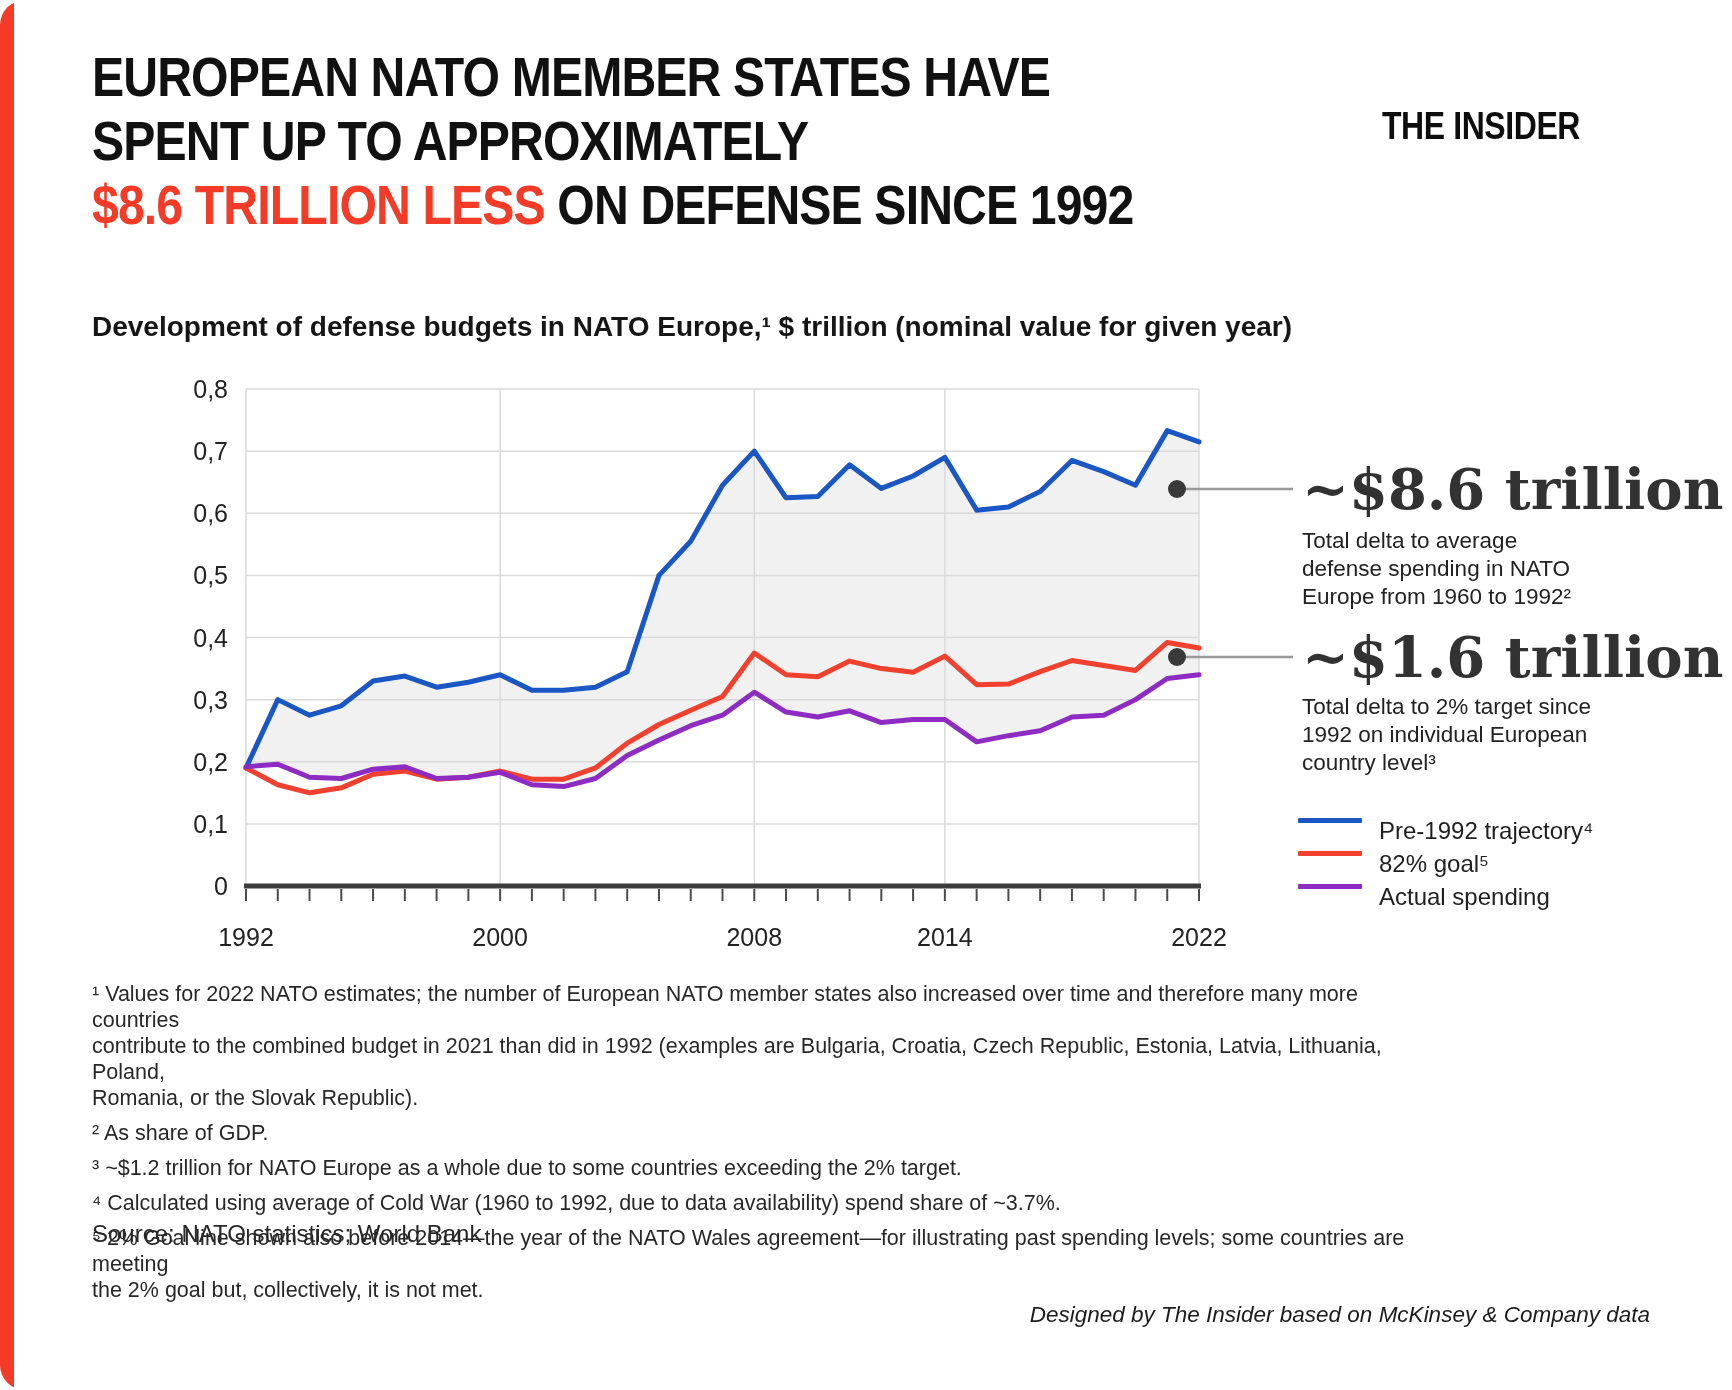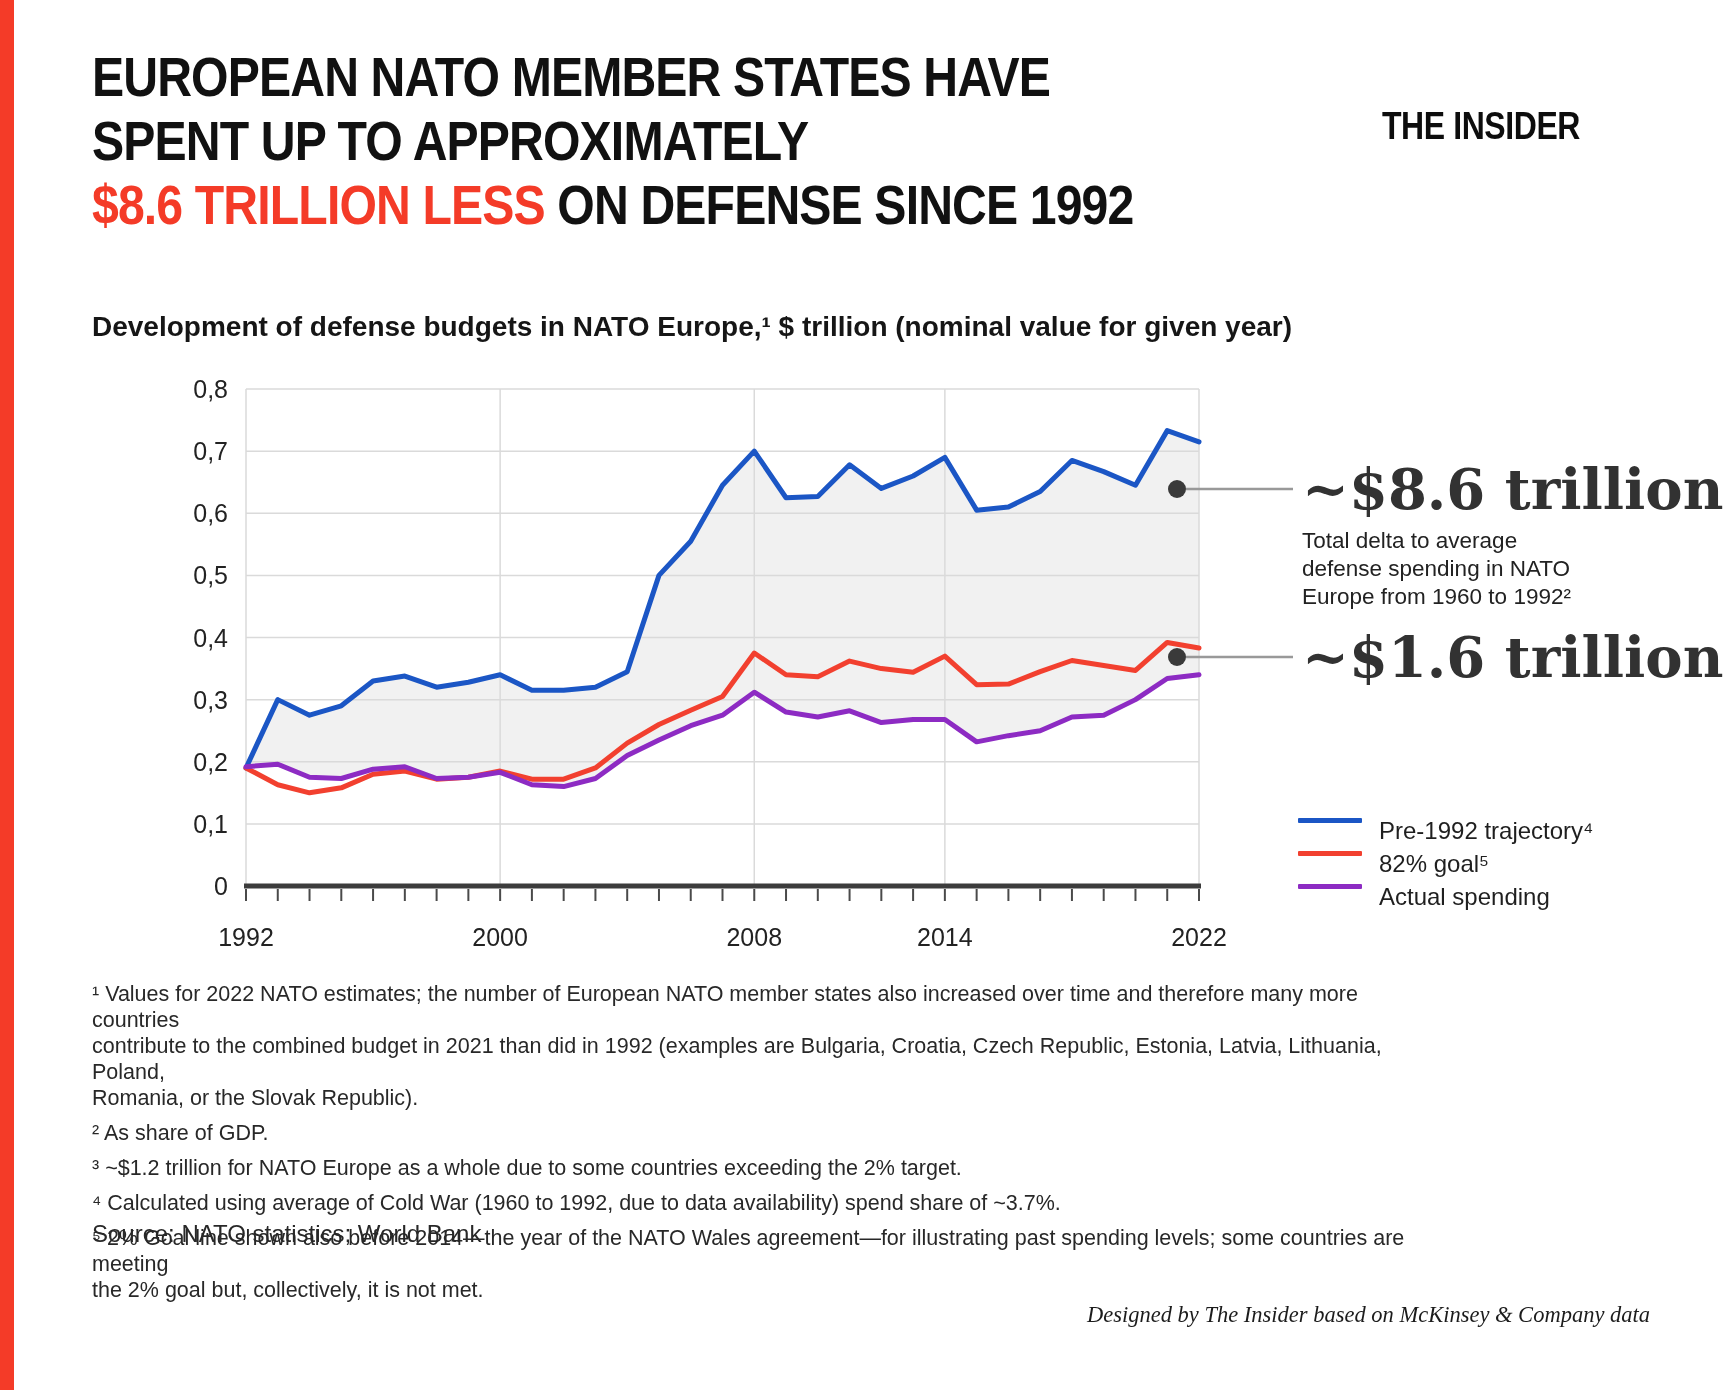--- a/index.html
+++ b/index.html
@@ -1,17 +1,17 @@
 <!DOCTYPE html>
 <html><head>
 <meta charset="utf-8">
 <style>
   html,body{margin:0;padding:0;background:#fff;}
   body{font-family:"Liberation Sans","DejaVu Sans",sans-serif;color:#1a1a1a;}
-  #page{position:relative;width:1732px;height:1390px;background:#ffffff;overflow:hidden;}
+  #page{position:relative;width:1732px;height:1390px;background:#ffffff;overflow:hidden;border-radius:25px;}
 
   .accent-bar{position:absolute;left:0;top:0;width:14px;height:1390px;background:#F43B28;}
 
   .title-block{position:absolute;left:92px;top:45px;font-weight:800;font-size:56px;
     line-height:64px;letter-spacing:-1px;color:#111;transform:scaleX(0.86);
     transform-origin:0 0;white-space:nowrap;}
   .title-red{color:#F43B28;}
 
   .brand-logo{position:absolute;left:1382px;top:104px;font-weight:800;font-size:39px;
     letter-spacing:-0.5px;color:#0d0d0d;transform:scaleX(0.82);transform-origin:0 0;
@@ -33,21 +33,21 @@
   .legend-row{display:flex;align-items:center;height:33px;}
   .legend-swatch{width:64px;height:5px;margin-right:17px;border-radius:1px;}
   .legend-label{font-size:24px;color:#1f1f1f;white-space:nowrap;margin-top:20px;}
 
   .footnotes{position:absolute;left:92px;top:981px;width:1330px;font-size:21.5px;
     line-height:26px;color:#282828;}
   .footnotes p{margin:0 0 9px 0;white-space:pre-line;}
 
   .source-text{position:absolute;left:92px;top:1220px;font-size:24px;color:#282828;}
   .credit-text{position:absolute;right:82px;top:1302px;font-size:22.5px;font-style:italic;
-    color:#1c1c1c;white-space:nowrap;font-family:Liberation Serif, serif;}
+    color:#1c1c1c;white-space:nowrap;}
 </style>
 </head>
 <body>
 
 <div id="page">
 
   <div class="accent-bar"></div>
 
   <div class="title-block">
     <div>EUROPEAN NATO MEMBER STATES HAVE</div>
@@ -140,20 +140,23 @@
       <circle cx="1177" cy="657" r="9" fill="#3A3A3A"></circle>
     </g>
   </svg>
 
   <div class="callout-value" style="top:455px;">~$8.6 trillion</div>
   <div class="callout-desc" style="top:527px;">Total delta to average
 defense spending in NATO
 Europe from 1960 to 1992²</div>
 
   <div class="callout-value" style="top:623px;">~$1.6 trillion</div>
+  <div class="callout-desc" style="top:693px;">Total delta to 2% target since
+1992 on individual European
+country level³</div>
 
   <div class="legend">
     <div class="legend-row">
       <span class="legend-swatch" style="background: rgb(27, 86, 197);"></span>
       <span class="legend-label">Pre-1992 trajectory⁴</span>
     </div>
     <div class="legend-row">
       <span class="legend-swatch" style="background: rgb(242, 64, 47);"></span>
       <span class="legend-label">82% goal⁵</span>
     </div>

